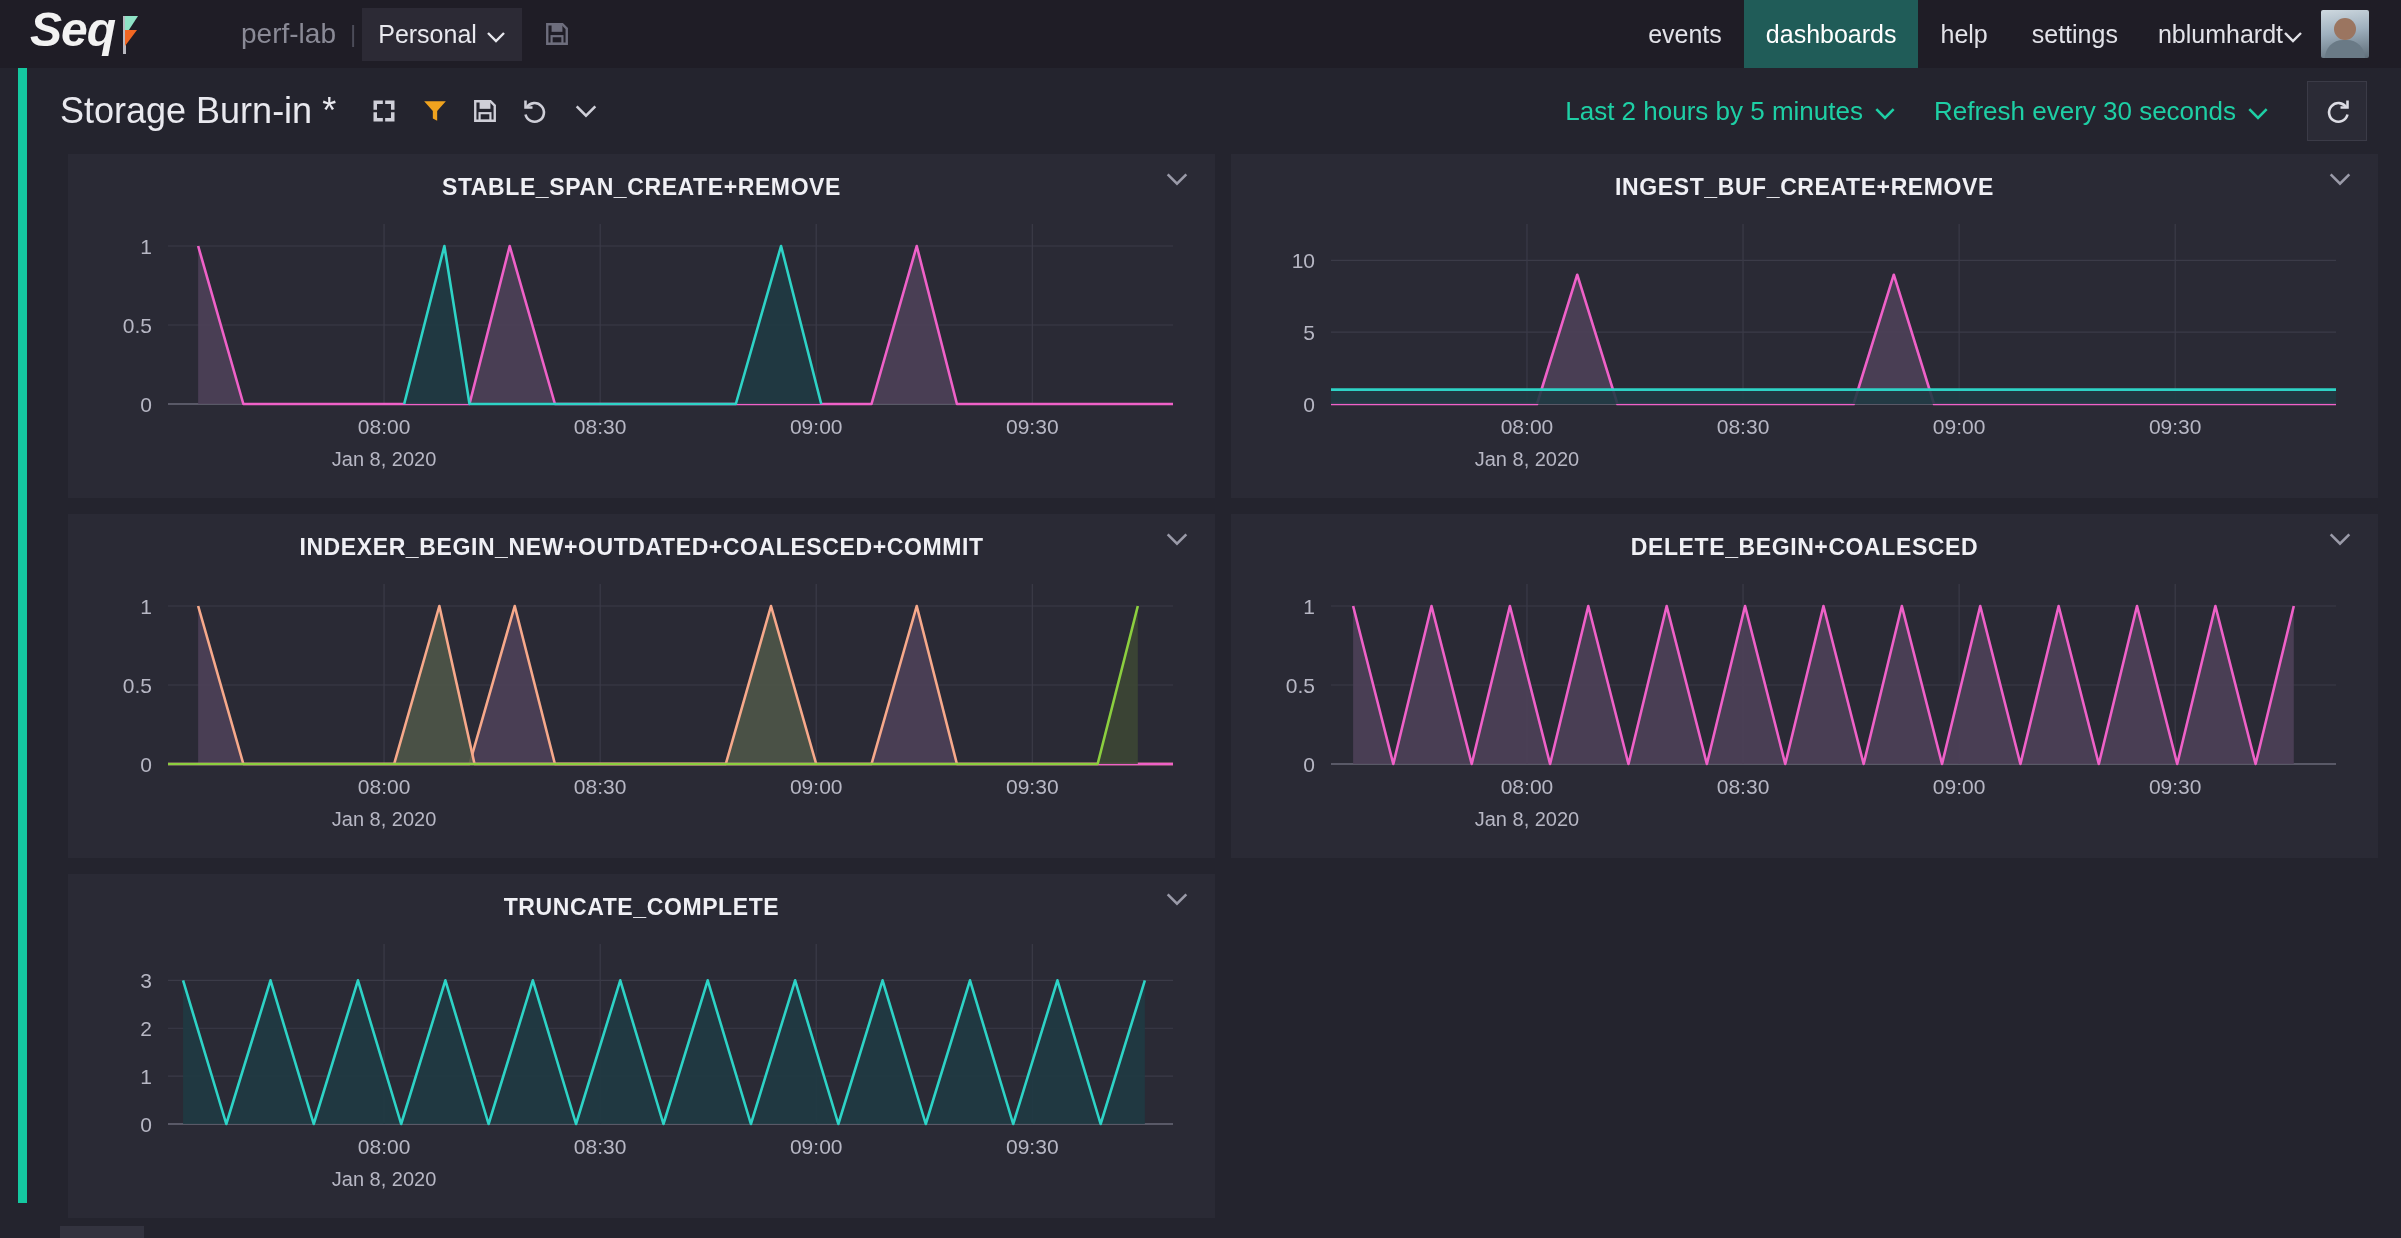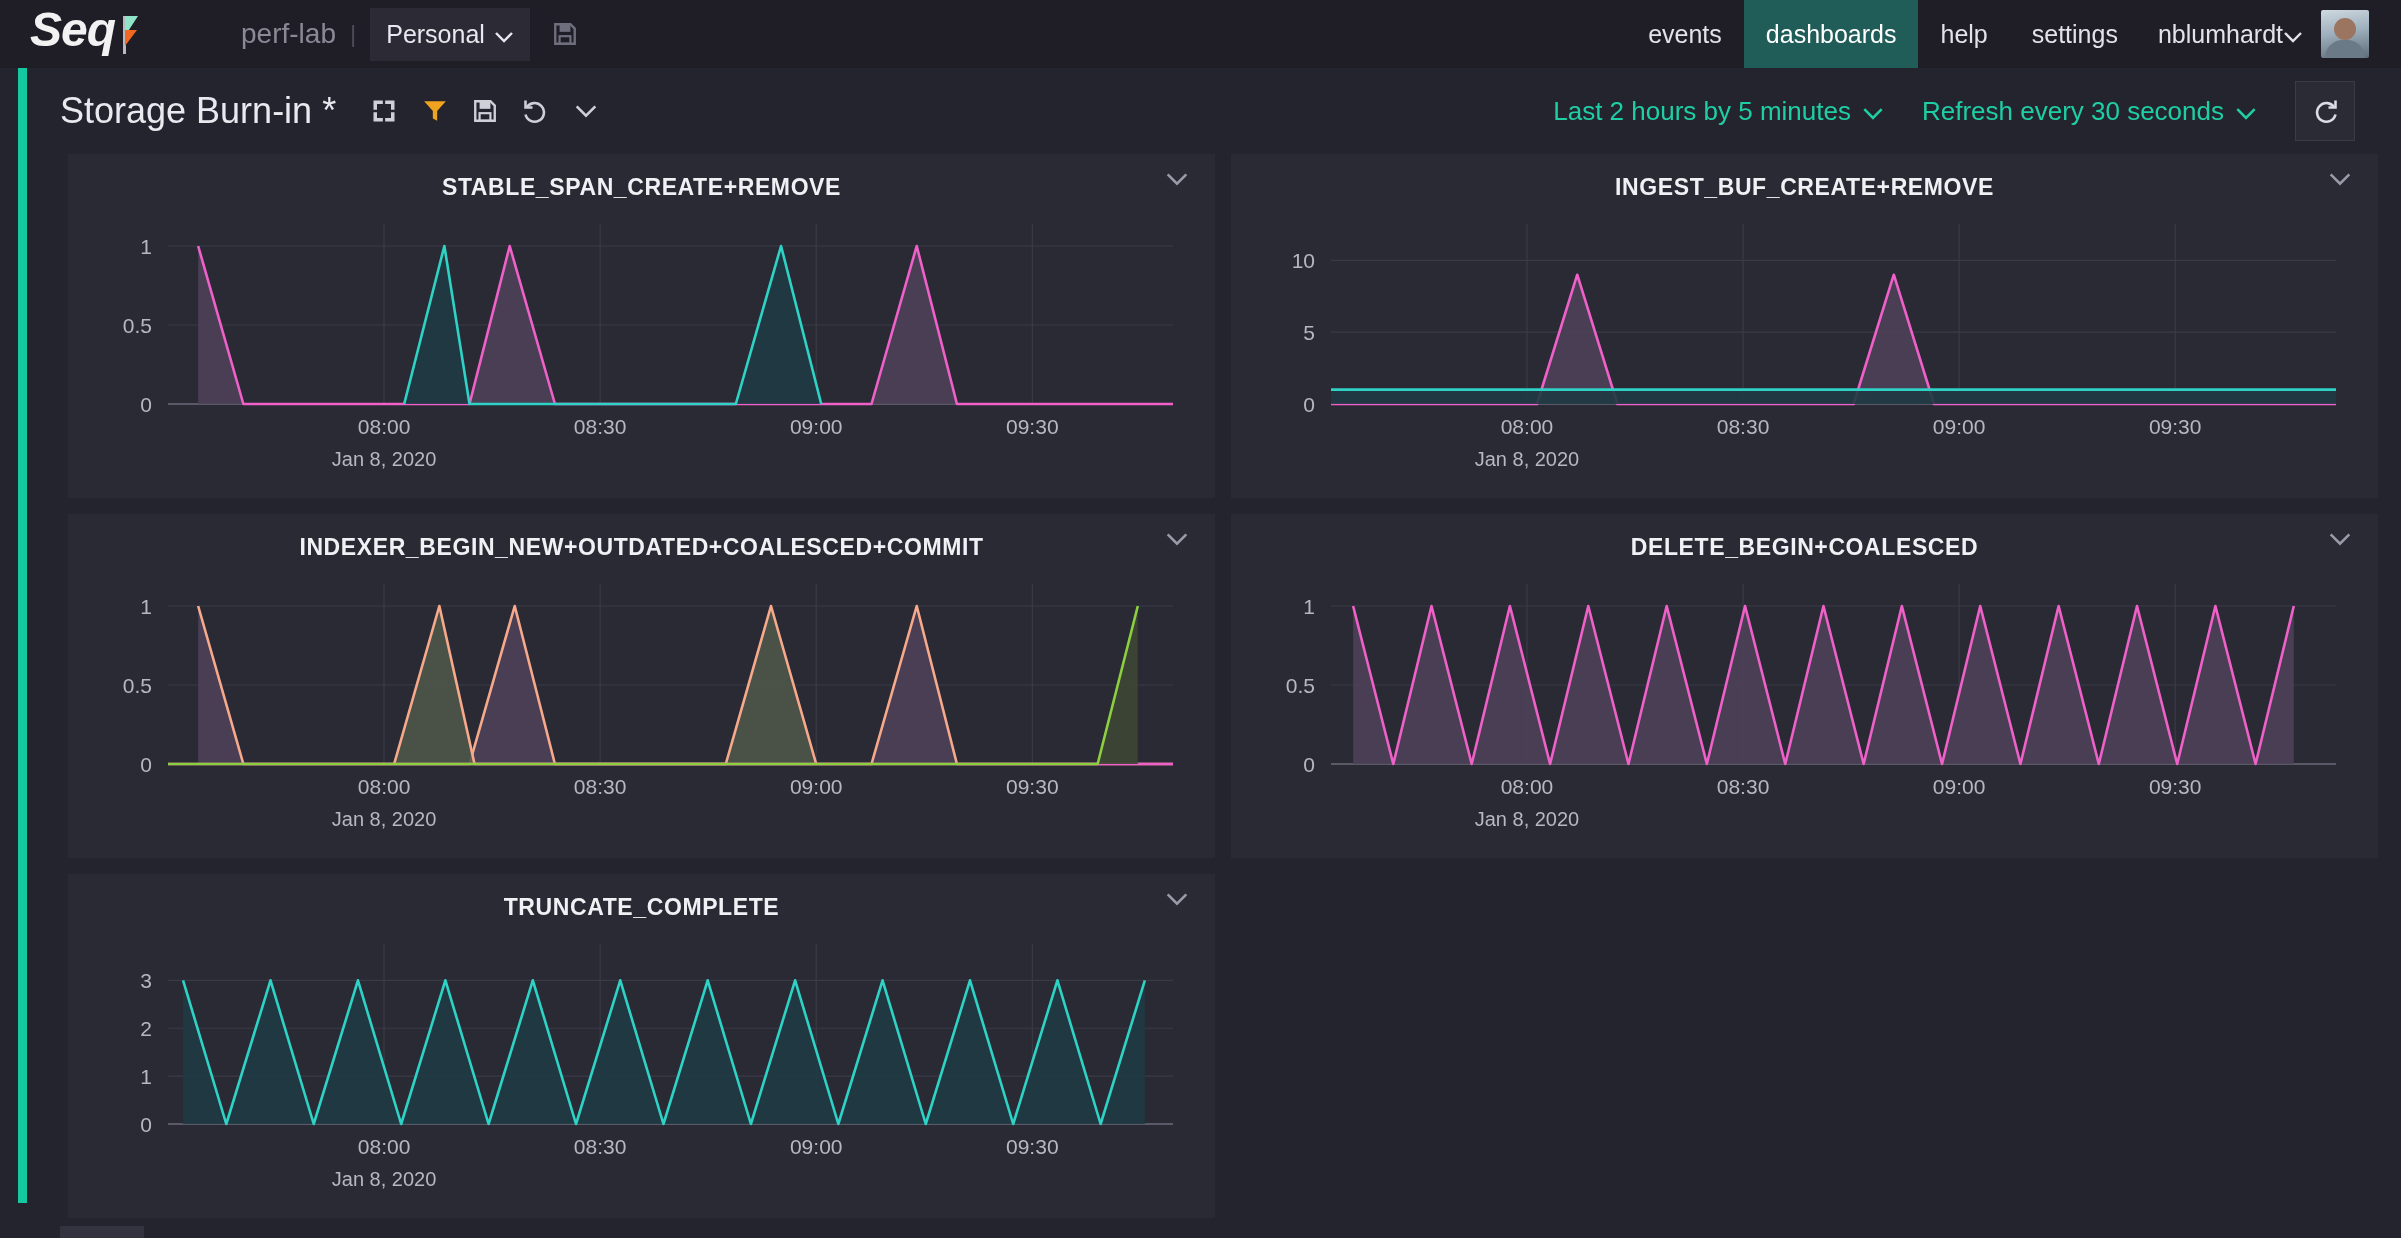--- a/index.html
+++ b/index.html
@@ -48,21 +48,21 @@
     display: flex; align-items: center; margin-left: 84px; height: 68px;
   }
   .nav-org {
     color: #8a8a96; font-size: 28px; padding: 0 14px;
   }
   .nav-divider { color: #4c4c59; font-size: 24px; }
   .nav-personal {
     display: flex; align-items: center; gap: 9px;
     background: #2c2a35; color: #e8e8ee; font-size: 25px;
     padding: 12px 16px; cursor: pointer;
-    margin-left: 14px;
+    margin-left: 6px;
     text-align: right;
   }
   .nav-save-icon {
     margin-left: 22px; color: #6e6e7d; cursor: pointer;
     display: flex; align-items: center;
   }
 
   .nav-right {
     margin-left: auto; display: flex; align-items: stretch;
     height: 68px; padding-right: 24px;
@@ -93,21 +93,21 @@
   .page {
     position: relative; width: 100%; height: calc(100% - 68px);
     background: #24242e;
   }
   .accent-bar {
     position: absolute; left: 18px; top: 0; width: 9px; height: 1135px;
     background: #14c8a0;
   }
   .dash-header {
     display: flex; align-items: center;
-    height: 86px; padding-left: 60px; padding-right: 46px;
+    height: 86px; padding-left: 60px; padding-right: 34px;
   }
   .dash-title {
     color: #e9e9ef; font-size: 36px; font-weight: normal;
     white-space: nowrap;
   }
   .dash-icons { display: flex; align-items: center; gap: 24px; margin-left: 34px; }
   .dash-icon { cursor: pointer; display: flex; align-items: center; color: #cfcfd8; }
   .dash-right { margin-left: auto; display: flex; align-items: center; gap: 6px; }
   .range-btn {
     display: flex; align-items: center; gap: 11px;

